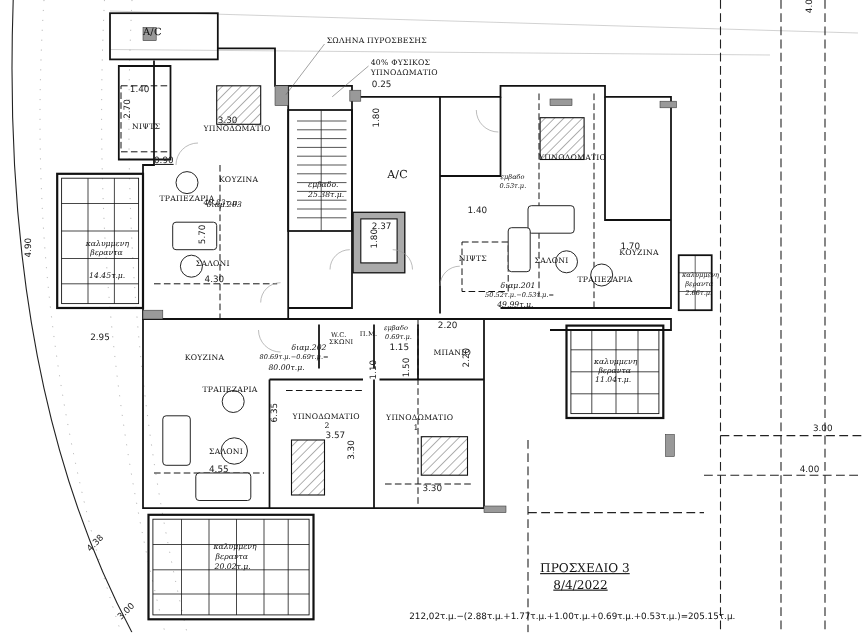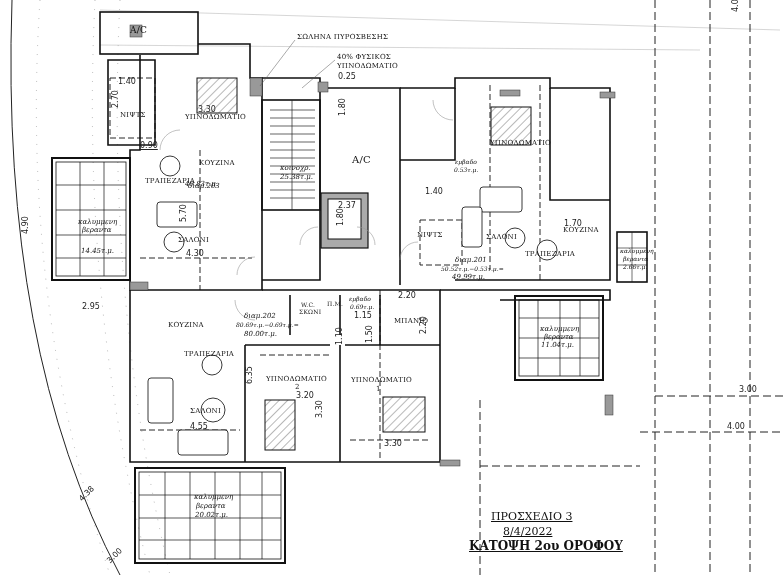--- a/index.html
+++ b/index.html
@@ -188,21 +188,21 @@
 <div class="lbl area" style="left:82px;top:227px;">βεραντα</div>
 <div class="lbl area" style="left:81px;top:236px;margin-top:12px;">14.45τ.μ.</div>
 <div class="lbl dim" style="left:82px;top:303px;">2.95</div>
 
 <div class="lbl room" style="left:297px;top:34px;font-size:7px;">ΣΩΛΗΝΑ ΠΥΡΟΣΒΕΣΗΣ</div>
 <div class="lbl room" style="left:337px;top:54px;font-size:7px;">40% ΦΥΣΙΚΟΣ</div>
 <div class="lbl room" style="left:337px;top:63px;font-size:7px;">ΥΠΝΟΔΩΜΑΤΙΟ</div>
 <div class="lbl dim" style="left:318px;top:73px;margin-left:20px;">0.25</div>
 <div class="lbl dim vert" style="left:339px;top:116px;">1.80</div>
 <div class="lbl room" style="left:352px;top:155px;font-size:10px;">A/C</div>
-<div class="lbl area" style="left:280px;top:165px;">κοινοχρ.</div>
+<div class="lbl area" style="left:280px;top:165px;">εμβαδο.</div>
 <div class="lbl area" style="left:280px;top:174px;">25.38τ.μ.</div>
 <div class="lbl dim" style="left:338px;top:202px;">2.37</div>
 <div class="lbl dim vert" style="left:337px;top:226px;">1.80</div>
 
 <div class="lbl room" style="left:490px;top:140px;font-size:7px;">ΥΠΝΟΔΩΜΑΤΙΟ</div>
 <div class="lbl area" style="left:455px;top:159px;font-size:6px;">εμβαδο</div>
 <div class="lbl area" style="left:454px;top:167px;font-size:6px;">0.53τ.μ.</div>
 <div class="lbl dim" style="left:425px;top:188px;">1.40</div>
 <div class="lbl room" style="left:417px;top:232px;font-size:7px;">ΝΙΨΤΣ</div>
 <div class="lbl room" style="left:486px;top:234px;font-size:7px;">ΣΑΛΟΝΙ</div>
@@ -213,51 +213,51 @@
 <div class="lbl area" style="left:441px;top:266px;font-size:6px;">50.52τ.μ.−0.53τ.μ.=</div>
 <div class="lbl area" style="left:452px;top:274px;">49.99τ.μ.</div>
 <div class="lbl area" style="left:620px;top:248px;font-size:6px;">καλυμμενη</div>
 <div class="lbl area" style="left:623px;top:256px;font-size:6px;">βεραντα</div>
 <div class="lbl area" style="left:623px;top:264px;font-size:6px;">2.66τ.μ.</div>
 <div class="lbl area" style="left:540px;top:326px;">καλυμμενη</div>
 <div class="lbl area" style="left:544px;top:334px;">βεραντα</div>
 <div class="lbl area" style="left:541px;top:342px;">11.04τ.μ.</div>
 
 <div class="lbl room" style="left:168px;top:322px;font-size:7px;">ΚΟΥΖΙΝΑ</div>
-<div class="lbl area" style="left:244px;top:313px;">διαμ.202</div>
+<div class="lbl area" style="left:265px;top:313px;">διαμ.202</div>
 <div class="lbl area" style="left:236px;top:322px;font-size:6px;">80.69τ.μ.−0.69τ.μ.=</div>
 <div class="lbl area" style="left:244px;top:331px;">80.00τ.μ.</div>
 <div class="lbl room" style="left:184px;top:351px;font-size:7px;">ΤΡΑΠΕΖΑΡΙΑ</div>
 <div class="lbl room" style="left:190px;top:408px;font-size:7px;">ΣΑΛΟΝΙ</div>
 <div class="lbl dim" style="left:190px;top:423px;">4.55</div>
 <div class="lbl dim vert" style="left:246px;top:384px;">6.35</div>
 <div class="lbl room" style="left:301px;top:302px;font-size:6px;">W.C.</div>
 <div class="lbl room" style="left:299px;top:309px;font-size:6px;">ΣΚΩΝΙ</div>
 <div class="lbl room" style="left:327px;top:301px;font-size:6px;">Π.Μ.</div>
 <div class="lbl area" style="left:349px;top:296px;font-size:6px;">εμβαδο</div>
 <div class="lbl area" style="left:350px;top:304px;font-size:6px;">0.69τ.μ.</div>
 <div class="lbl dim" style="left:354px;top:312px;">1.15</div>
 <div class="lbl dim" style="left:398px;top:292px;">2.20</div>
 <div class="lbl room" style="left:394px;top:318px;font-size:7px;">ΜΠΑΝΙΟ</div>
 <div class="lbl dim vert" style="left:420px;top:334px;">2.20</div>
 <div class="lbl dim vert" style="left:336px;top:345px;">1.10</div>
 <div class="lbl dim vert" style="left:366px;top:343px;">1.50</div>
 <div class="lbl room" style="left:266px;top:376px;font-size:7px;">ΥΠΝΟΔΩΜΑΤΙΟ</div>
 <div class="lbl room" style="left:295px;top:384px;font-size:7px;">2</div>
-<div class="lbl dim" style="left:296px;top:392px;">3.20</div>
+<div class="lbl dim" style="left:296px;top:392px;">3.57</div>
 <div class="lbl dim vert" style="left:316px;top:418px;">3.30</div>
 <div class="lbl room" style="left:351px;top:377px;font-size:7px;">ΥΠΝΟΔΩΜΑΤΙΟ</div>
 <div class="lbl room" style="left:376px;top:386px;font-size:7px;">1</div>
 <div class="lbl dim" style="left:384px;top:440px;">3.30</div>
 <div class="lbl area" style="left:194px;top:494px;">καλυμμενη</div>
 <div class="lbl area" style="left:196px;top:503px;">βεραντα</div>
 <div class="lbl area" style="left:195px;top:512px;">20.02τ.μ.</div>
 
 <div class="lbl dim" style="left:739px;top:386px;">3.00</div>
 <div class="lbl dim" style="left:727px;top:423px;">4.00</div>
 <div class="lbl dim vert" style="left:732px;top:12px;">4.00</div>
 <div class="lbl dim" style="left:78px;top:490px;transform:rotate(-45deg);">4.38</div>
 <div class="lbl dim" style="left:106px;top:552px;transform:rotate(-45deg);">3.00</div>
 
 <div class="lbl title" style="left:491px;top:511px;">ΠΡΟΣΧΕΔΙΟ 3</div>
 <div class="lbl title" style="left:503px;top:526px;">8/4/2022</div>
-<div class="lbl title-b" style="left:469px;top:540px;">ΚΑΤΟΨΗ 2ου ΟΡΟΦΟΥ</div>
+<div class="lbl formula" style="left:372px;top:557px;">212,02τ.μ.−(2.88τ.μ.+1.77τ.μ.+1.00τ.μ.+0.69τ.μ.+0.53τ.μ.)=205.15τ.μ.</div>
 </div>
 
 </body></html>

